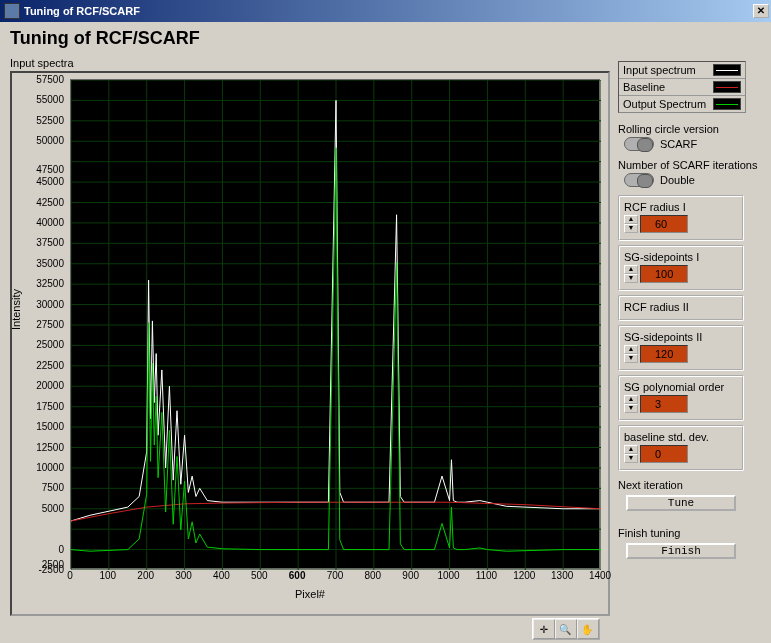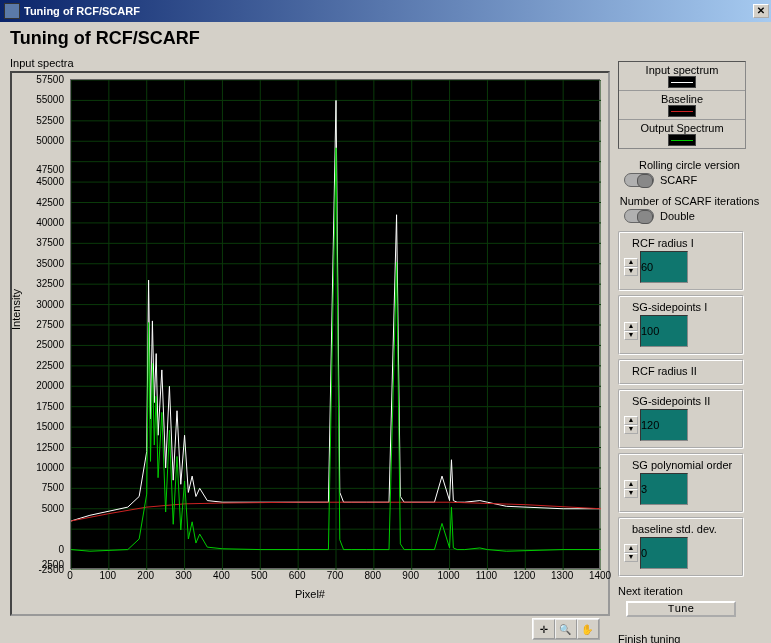--- a/index.html
+++ b/index.html
@@ -143,38 +143,37 @@
   background: #d4d0c8;
   margin-bottom: 10px;
   width: 128px;
 }
 .legend-row {
   display: flex;
   align-items: center;
   padding: 2px 4px;
   border-bottom: 1px solid #999;
   font-size: 11px;
-  flex-direction: column;
 }
 .legend-row:last-child { border-bottom: none; }
 .legend-label { flex: 1; }
 .legend-swatch {
   width: 28px;
   height: 12px;
   background: #000;
   position: relative;
   border: 1px solid #444;
 }
 .swatch-line {
   position: absolute;
   top: 50%;
   left: 2px; right: 2px;
   height: 1px;
 }
-.param-label { font-size: 11px; margin-top: 6px; text-align: center; }
+.param-label { font-size: 11px; margin-top: 6px; }
 .toggle-row {
   display: flex;
   align-items: center;
   gap: 6px;
   margin: 2px 0 8px 6px;
 }
 .lv-toggle {
   width: 30px;
   height: 14px;
   background: #b0b0b0;
@@ -194,21 +193,21 @@
   right: 0;
   border: 1px solid #555;
 }
 .param-group {
   border: 2px groove #fff;
   border-radius: 2px;
   padding: 4px 4px 6px 4px;
   margin: 4px 0;
   width: 126px;
 }
-.param-group .grp-label { font-size: 11px; margin-left: 8px; }
+.param-group .grp-label { font-size: 11px; }
 .num-row {
   display: flex;
   align-items: center;
   gap: 2px;
   margin-top: 2px;
 }
 .spinner {
   width: 14px;
   display: flex;
   flex-direction: column;
@@ -217,25 +216,25 @@
   height: 9px;
   border: 1px outset #fff;
   background: #d4d0c8;
   font-size: 7px;
   line-height: 6px;
   text-align: center;
   cursor: pointer;
 }
 .num-input {
   width: 48px;
-  height: 32px;
+  height: 18px;
   border: 1px inset #888;
-  background: #0f766e;
-  font-size: 11px;
-  padding: 1px 0;
+  background: #c2410c;
+  font-size: 11px;
+  padding: 1px 14px;
 }
 .section-label {
   font-size: 11px;
   margin-top: 8px;
 }
 .lv-button {
   width: 110px;
   height: 16px;
   margin: 4px 0 16px 8px;
   border: 2px outset #fff;
@@ -339,21 +338,21 @@
               <path d="M0,469.58333333333337 L18.928571428571427,471.21666666666664 L56.785714285714285,469.58333333333337 L68.14285714285714,458.96666666666664 L75.71428571428571,414.05 L77.60714285714286,242.55 L79.5,381.3833333333333 L81.39285714285715,283.3833333333333 L83.28571428571428,365.05 L85.17857142857143,316.05 L87.07142857142857,397.71666666666664 L90.85714285714286,332.3833333333333 L94.64285714285714,432.0166666666667 L98.42857142857143,350.34999999999997 L102.21428571428572,444.26666666666665 L106,376.48333333333335 L109.78571428571429,449.98333333333335 L113.57142857142857,400.98333333333335 L117.35714285714285,458.96666666666664 L121.14285714285714,441.81666666666666 L124.92857142857143,463.04999999999995 L128.71428571428572,454.06666666666666 L136.28571428571428,467.1333333333333 L151.42857142857142,468.76666666666665 L189.28571428571428,469.58333333333337 L227.14285714285714,469.58333333333337 L257.42857142857144,469.58333333333337 L265,67.78333333333333 L268.7857142857143,459.78333333333336 L272.57142857142856,469.58333333333337 L280.14285714285717,469.58333333333337 L295.2857142857143,469.58333333333337 L318,469.58333333333337 L325.5714285714286,182.11666666666665 L329.3571428571429,463.8666666666667 L333.1428571428571,469.58333333333337 L340.7142857142857,469.58333333333337 L363.42857142857144,469.58333333333337 L371,443.45 L378.57142857142856,467.95 L380.4642857142857,427.1166666666667 L382.35714285714283,467.95 L386.1428571428571,469.58333333333337 L393.7142857142857,469.58333333333337 L408.8571428571429,467.95 L416.42857142857144,469.58333333333337 L435.35714285714283,471.21666666666664 L492.14285714285717,469.58333333333337 L530,469.58333333333337 " fill="none" stroke="#00cc00" stroke-width="1"></path>
             </svg>
         </div>
         <div class="x-ticks" id="xTicks">
             <div class="x-tick" style="left: 0px;">0</div>
             <div class="x-tick" style="left: 37.8571px;">100</div>
             <div class="x-tick" style="left: 75.7143px;">200</div>
             <div class="x-tick" style="left: 113.571px;">300</div>
             <div class="x-tick" style="left: 151.429px;">400</div>
             <div class="x-tick" style="left: 189.286px;">500</div>
-            <div class="x-tick" style="left: 227.143px;">600</div>
+            <div class="x-tick" style="left: 227.143px; font-weight: bold;">600</div>
             <div class="x-tick" style="left: 265px;">700</div>
             <div class="x-tick" style="left: 302.857px;">800</div>
             <div class="x-tick" style="left: 340.714px;">900</div>
             <div class="x-tick" style="left: 378.571px;">1000</div>
             <div class="x-tick" style="left: 416.429px;">1100</div>
             <div class="x-tick" style="left: 454.286px;">1200</div>
             <div class="x-tick" style="left: 492.143px;">1300</div>
             <div class="x-tick" style="left: 530px;">1400</div>
           </div>
         <div class="y-axis-label">Intensity</div>

